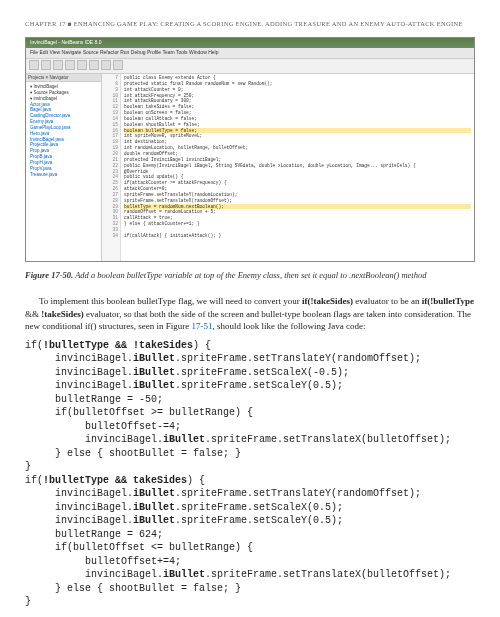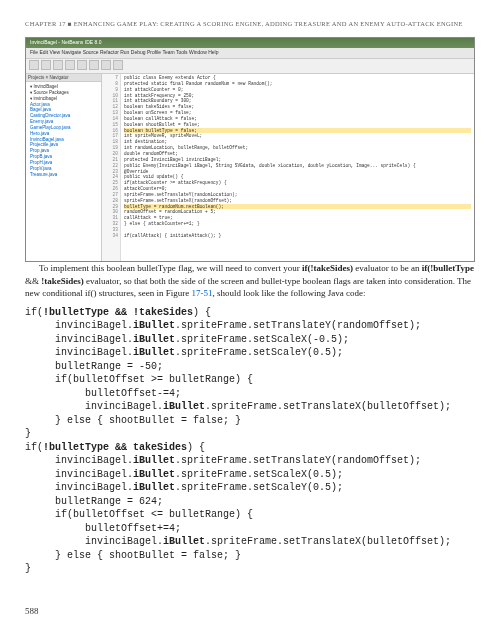--- a/index.html
+++ b/index.html
@@ -247,20 +247,23 @@
             <div>          randomOffset = randomLocation + 5;</div>
             <div>          callAttack = true;</div>
             <div>        } else { attackCounter+=1; }</div>
             <div>&nbsp;</div>
             <div>        if(callAttack) { initiateAttack(); }</div>
           </div>
       </div>
     </div>
   </div>
 
+  <div class="caption">
+    <span class="figlabel">Figure 17-50.</span><span>  Add a boolean bulletType variable at top of the Enemy class, then set it equal to .nextBoolean() method</span>
+  </div>
 
   <p class="body-text">
     <span>To implement this boolean bulletType flag, we will need to convert your </span><b>if(!takeSides)</b><span> evaluator to be an </span><b>if(!bulletType</b><span> &amp;&amp; </span><b>!takeSides)</b><span> evaluator, so that both the side of the screen and bullet-type boolean flags are taken into consideration. The new conditional if() structures, seen in Figure </span><span class="figref">17-51</span><span>, should look like the following Java code:</span>
   </p>
 
   <div class="code-block" id="codeblock"><div>if(<b>!bulletType &amp;&amp; !takeSides</b>) {</div><div>     invinciBagel.<b>iBullet</b>.spriteFrame.setTranslateY(randomOffset);</div><div>     invinciBagel.<b>iBullet</b>.spriteFrame.setScaleX(-0.5);</div><div>     invinciBagel.<b>iBullet</b>.spriteFrame.setScaleY(0.5);</div><div>     bulletRange = -50;</div><div>     if(bulletOffset &gt;= bulletRange) {</div><div>          bulletOffset-=4;</div><div>          invinciBagel.<b>iBullet</b>.spriteFrame.setTranslateX(bulletOffset);</div><div>     } else { shootBullet = false; }</div><div>}</div><div>if(<b>!bulletType &amp;&amp; takeSides</b>) {</div><div>     invinciBagel.<b>iBullet</b>.spriteFrame.setTranslateY(randomOffset);</div><div>     invinciBagel.<b>iBullet</b>.spriteFrame.setScaleX(0.5);</div><div>     invinciBagel.<b>iBullet</b>.spriteFrame.setScaleY(0.5);</div><div>     bulletRange = 624;</div><div>     if(bulletOffset &lt;= bulletRange) {</div><div>          bulletOffset+=4;</div><div>          invinciBagel.<b>iBullet</b>.spriteFrame.setTranslateX(bulletOffset);</div><div>     } else { shootBullet = false; }</div><div>}</div></div>
 
   <div class="page-num">588</div>
 
 </div>

